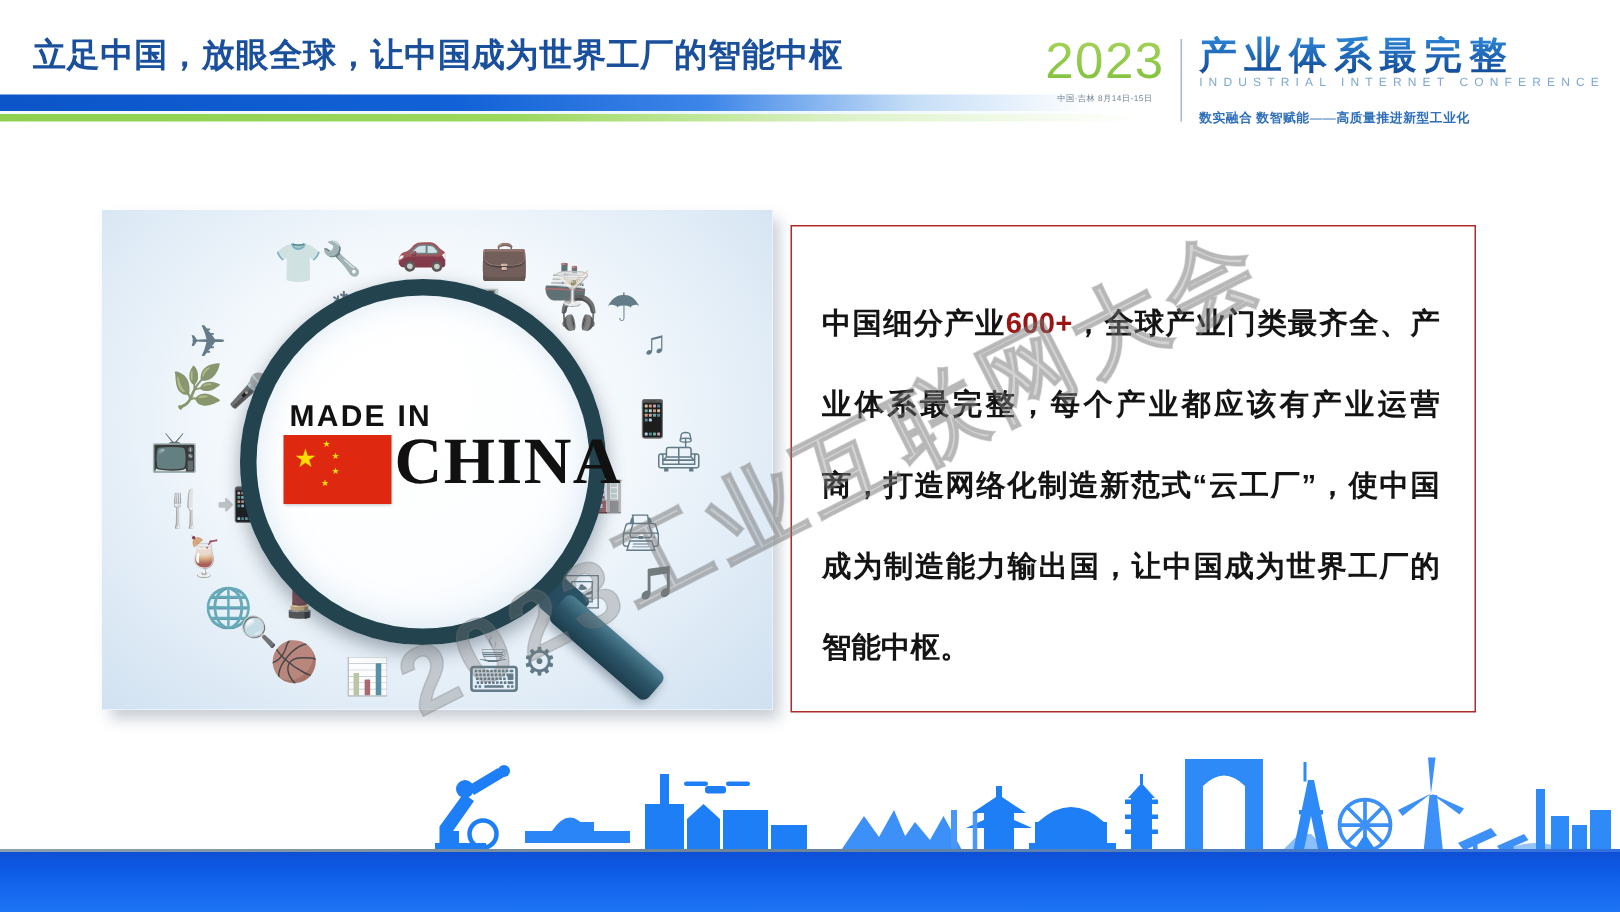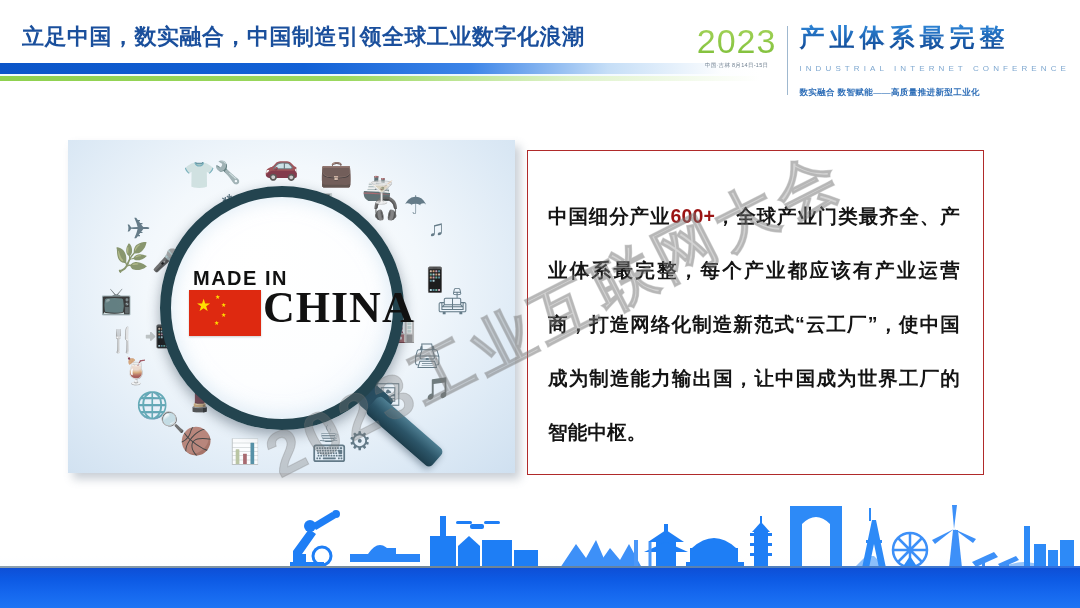--- a/index.html
+++ b/index.html
@@ -46,21 +46,21 @@
   #logo-date { font-size:5.5px; color:#6f7f8f; letter-spacing:0.3px; margin-top:4px; white-space:nowrap; }
   #logo-div { width:1px; background:#9fb8cf; align-self:stretch; margin-top:2px; margin-bottom:4px; }
   #logo-right { padding-left:11px; }
   #logo-cn {
     font-size:25px; font-weight:700; line-height:1.05; letter-spacing:5px;
     color:#1560b0;
     background:linear-gradient(to bottom,#2e86d8 0%,#124a96 100%);
     -webkit-background-clip:text; background-clip:text; -webkit-text-fill-color:transparent;
     white-space:nowrap;
   }
-  #logo-en { font-size:8px; color:#7fa8d0; letter-spacing:4.1px; margin-top:14px; white-space:nowrap; }
+  #logo-en { font-size:8px; color:#7fa8d0; letter-spacing:4.1px; margin-top:0; white-space:nowrap; }
   #logo-sub { font-size:8.5px; font-weight:700; color:#2f6fb8; letter-spacing:0.4px;
               margin-top:14px; white-space:nowrap;font-family:Liberation Serif, serif; }
 
   
   #photo {
     position:absolute; left:68px; top:140px; width:447px; height:333px;
     background:radial-gradient(ellipse at 48% 42%, #ffffff 0%, #f3f8fc 42%, #dce9f5 78%, #cfe0f0 100%);
     box-shadow:5px 6px 9px rgba(90,110,130,0.33);
     overflow:hidden;
   }
@@ -127,21 +127,21 @@
                  background:linear-gradient(to right,#8ea0ad 0%,#6f8595 45%,#4e7fc0 75%,#2f6fe0 100%); }
   #skyline { position:absolute; left:0; bottom:40px; width:1080px; height:72px; }
   #skyline svg { display:block; width:1080px; height:72px; }
 </style>
 </head>
 <body>
 
 <div id="slide">
 
   <div id="header">
-    <div id="header-title">立足中国，数实融合，中国制造引领全球工业数字化浪潮</div>
+    <div id="header-title">立足中国，放眼全球，让中国成为世界工厂的智能中枢</div>
     <div id="header-rule">
       <div id="rule-blue"></div>
       <div id="rule-white"></div>
       <div id="rule-green"></div>
     </div>
 
     <div id="logo">
       <div id="logo-left">
         <div id="logo-year">2023</div>
         <div id="logo-date">中国·吉林  8月14日-15日</div>

